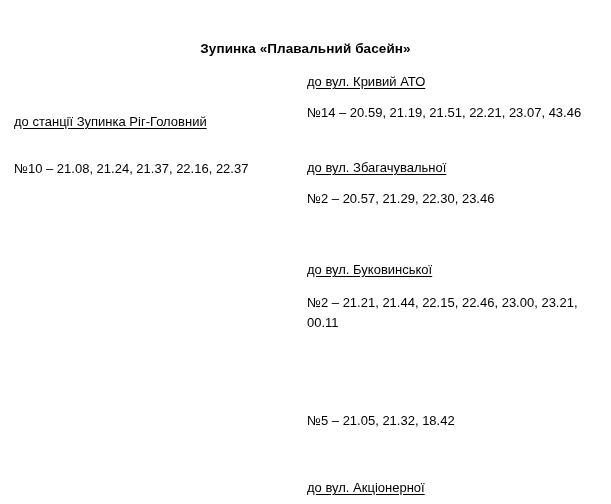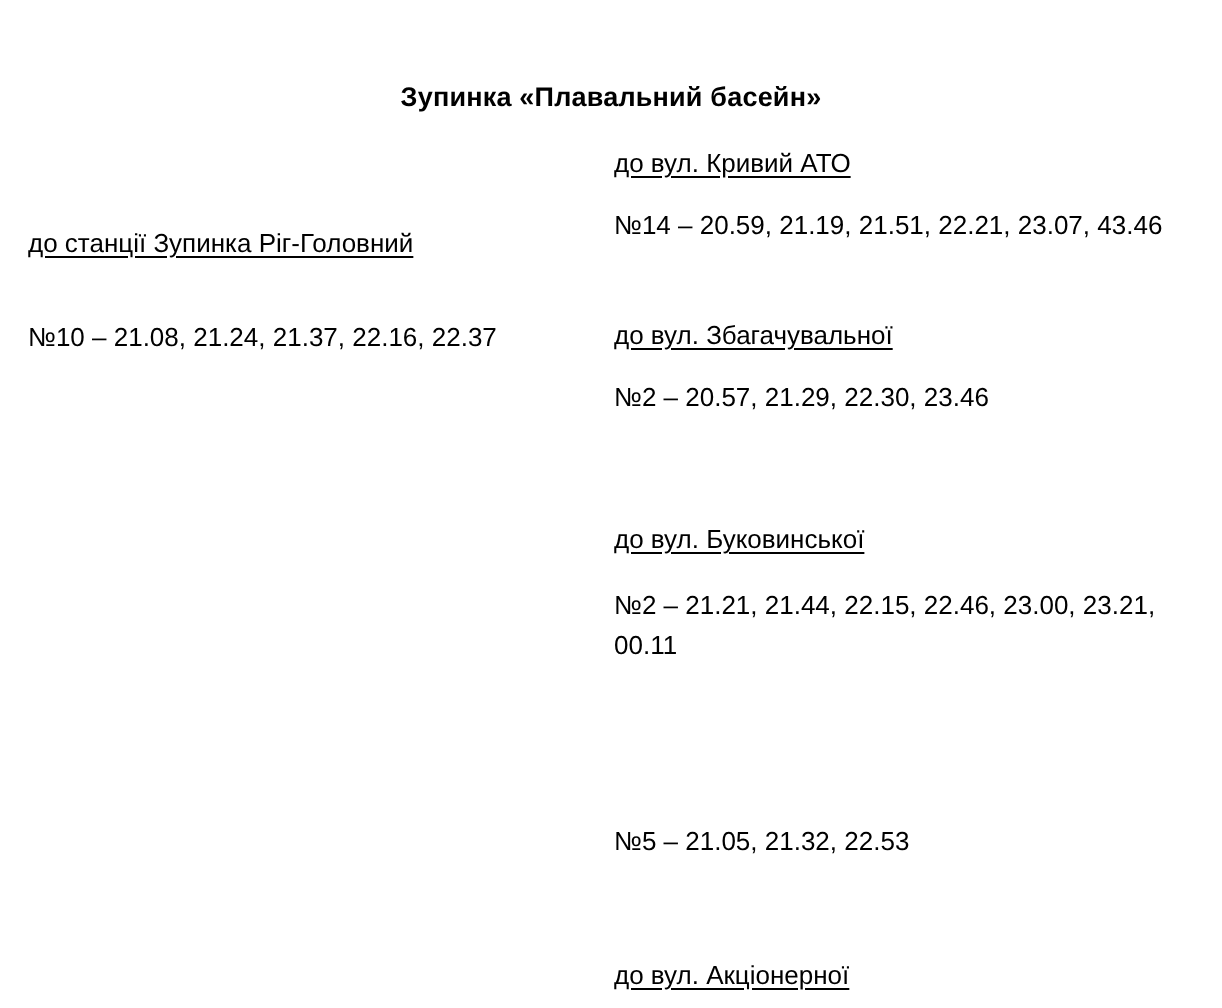--- a/index.html
+++ b/index.html
@@ -110,21 +110,21 @@
       <div class="dest">до вул. Буковинської</div>
       <div class="sp-16"></div>
       <div class="times wrap-line">№2 – 21.21, 21.44, 22.15, 22.46, 23.00, 23.21, 00.11</div>
     </div>
 
     <div class="sp-40"></div>
     <div class="sp-24"></div>
 
     <div class="block">
       <div class="sp-16"></div>
-      <div class="times">№5 – 21.05, 21.32, 22.53</div>
+      <div class="times">№5 – 21.05, 21.32, 18.42</div>
     </div>
 
     <div class="sp-40"></div>
     <div class="sp-12"></div>
 
     <div class="block">
       <div class="dest">до вул. Акціонерної</div>
     </div>
 
   </div>

